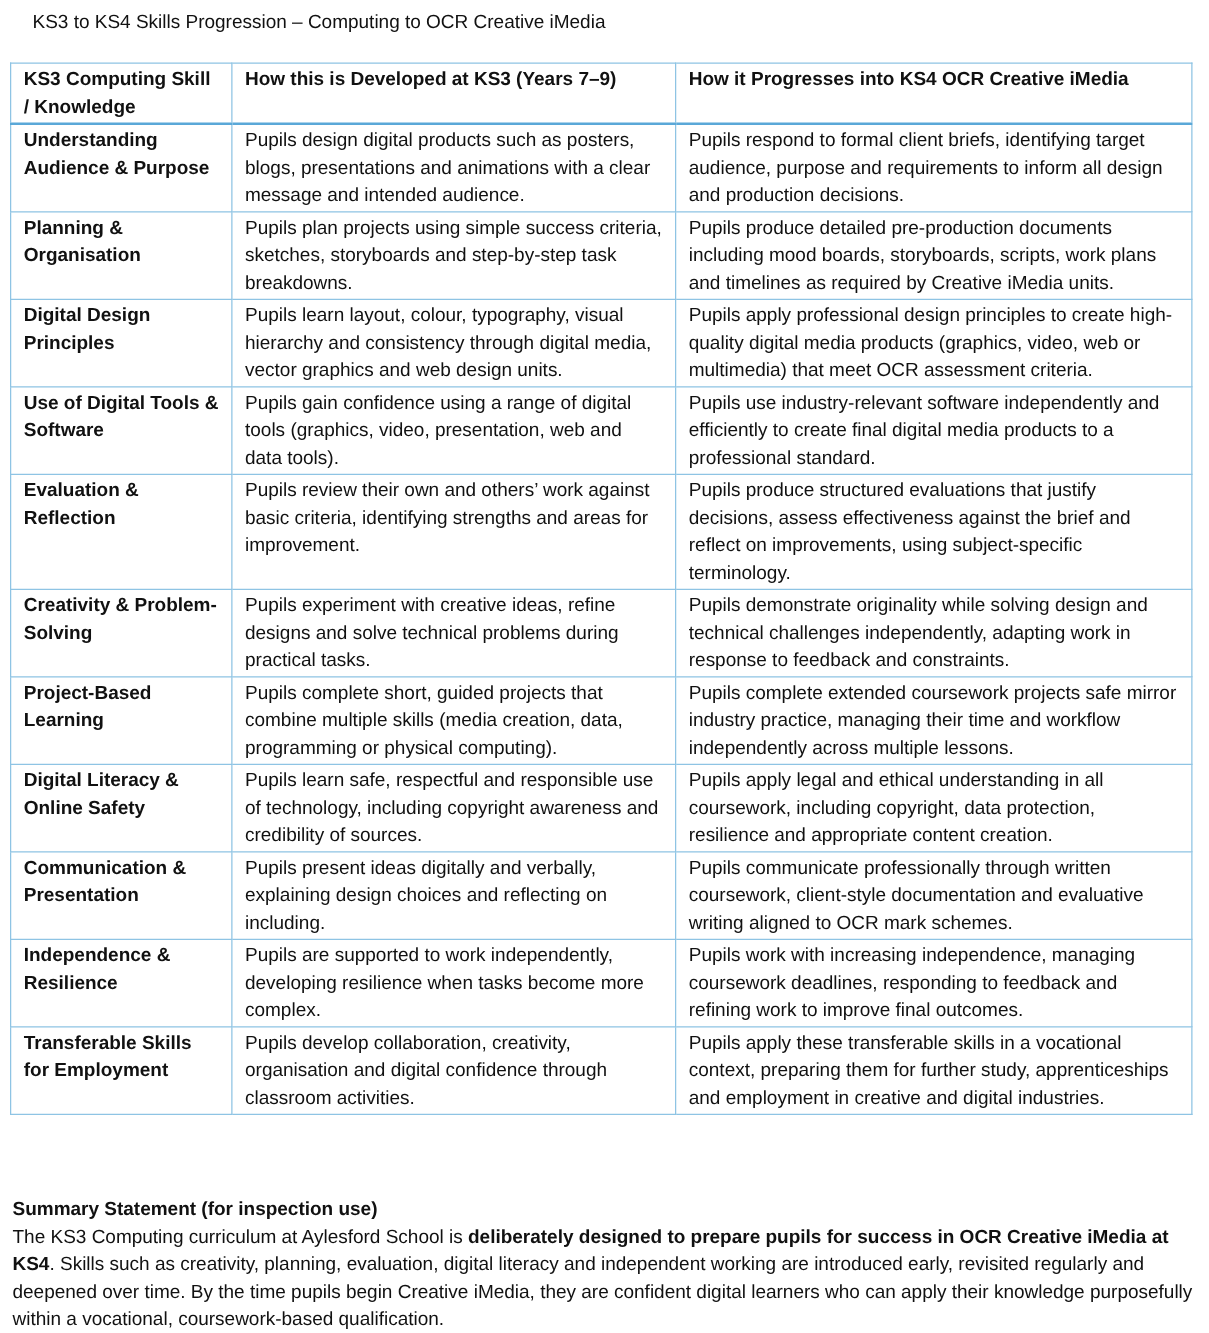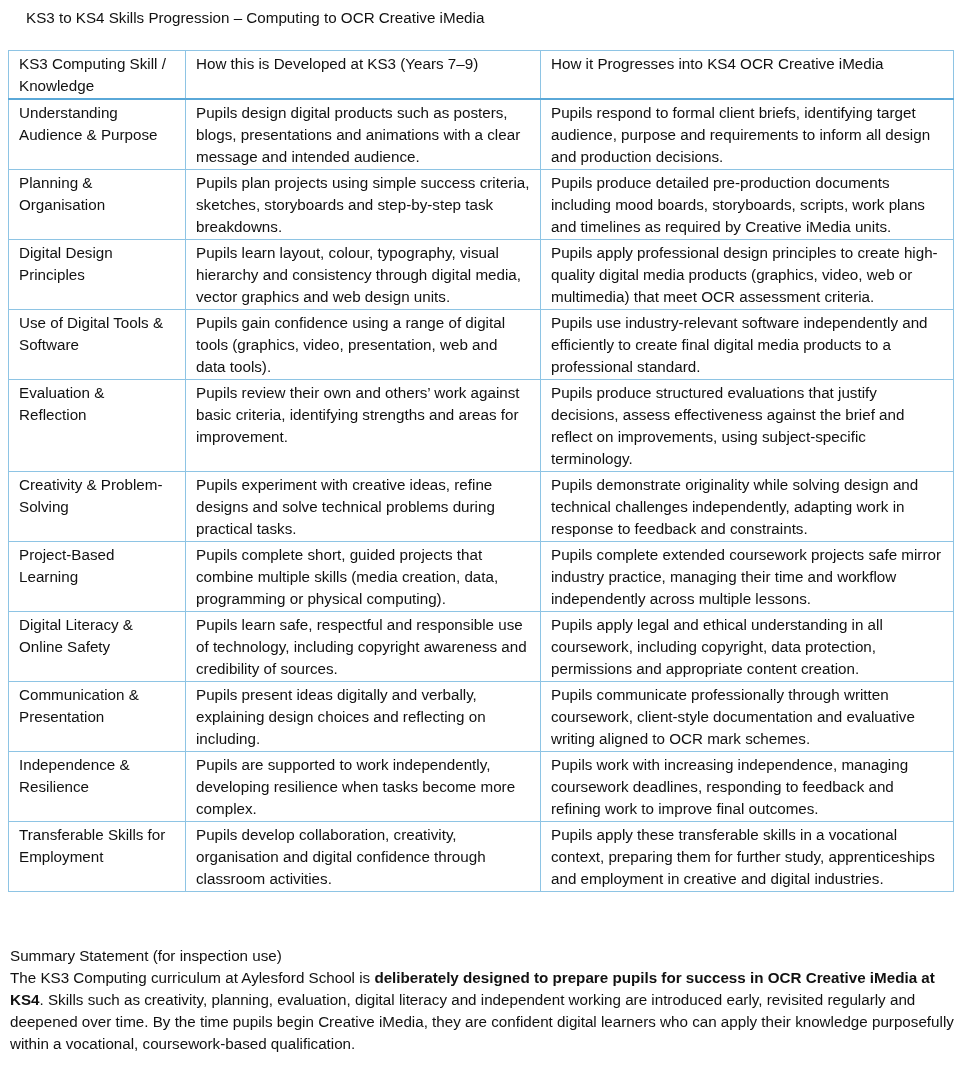--- a/index.html
+++ b/index.html
@@ -21,33 +21,33 @@
   }
   table.prog th, table.prog td {
     border: 1px solid #8ec4e4;
     vertical-align: top;
     text-align: left;
     padding: 2px 10px 1px 10px;
     line-height: 22px;
     font-size: 15.2px;
   }
   table.prog thead th {
-    font-weight: normal;
+    font-weight: bold;
     height: 41px;
     border-bottom: 2px solid #5aa8d8;
   }
-  table.prog td.skill { font-weight: normal; }
+  table.prog td.skill { font-weight: bold; }
   col.c1 { width: 177px; }
   col.c2 { width: 355px; }
   col.c3 { width: 413px; }
   .summary {
     position: absolute; left: 10px; top: 945px; width: 948px;
     line-height: 22px; font-size: 15.2px;
   }
-  .summary .heading { font-weight: normal; }
+  .summary .heading { font-weight: bold; margin-top: 12px; }
   .summary b { font-weight: bold; }
 </style>
 </head>
 <body>
 
 <div class="title">KS3 to KS4 Skills Progression – Computing to OCR Creative iMedia</div>
 
 <table class="prog">
   <colgroup>
       <col class="c1">
@@ -93,21 +93,21 @@
       <td>Pupils demonstrate originality while solving design and technical challenges independently, adapting work in response to feedback and constraints.</td>
     </tr>
     <tr>
       <td class="skill">Project-Based Learning</td>
       <td>Pupils complete short, guided projects that combine multiple skills (media creation, data, programming or physical computing).</td>
       <td>Pupils complete extended coursework projects safe mirror industry practice, managing their time and workflow independently across multiple lessons.</td>
     </tr>
     <tr>
       <td class="skill">Digital Literacy &amp; Online Safety</td>
       <td>Pupils learn safe, respectful and responsible use of technology, including copyright awareness and credibility of sources.</td>
-      <td>Pupils apply legal and ethical understanding in all coursework, including copyright, data protection, permissions and appropriate content creation.</td>
+      <td>Pupils apply legal and ethical understanding in all coursework, including copyright, data protection, resilience and appropriate content creation.</td>
     </tr>
     <tr>
       <td class="skill">Communication &amp; Presentation</td>
       <td>Pupils present ideas digitally and verbally, explaining design choices and reflecting on including.</td>
       <td>Pupils communicate professionally through written coursework, client-style documentation and evaluative writing aligned to OCR mark schemes.</td>
     </tr>
     <tr>
       <td class="skill">Independence &amp; Resilience</td>
       <td>Pupils are supported to work independently, developing resilience when tasks become more complex.</td>
       <td>Pupils work with increasing independence, managing coursework deadlines, responding to feedback and refining work to improve final outcomes.</td>

